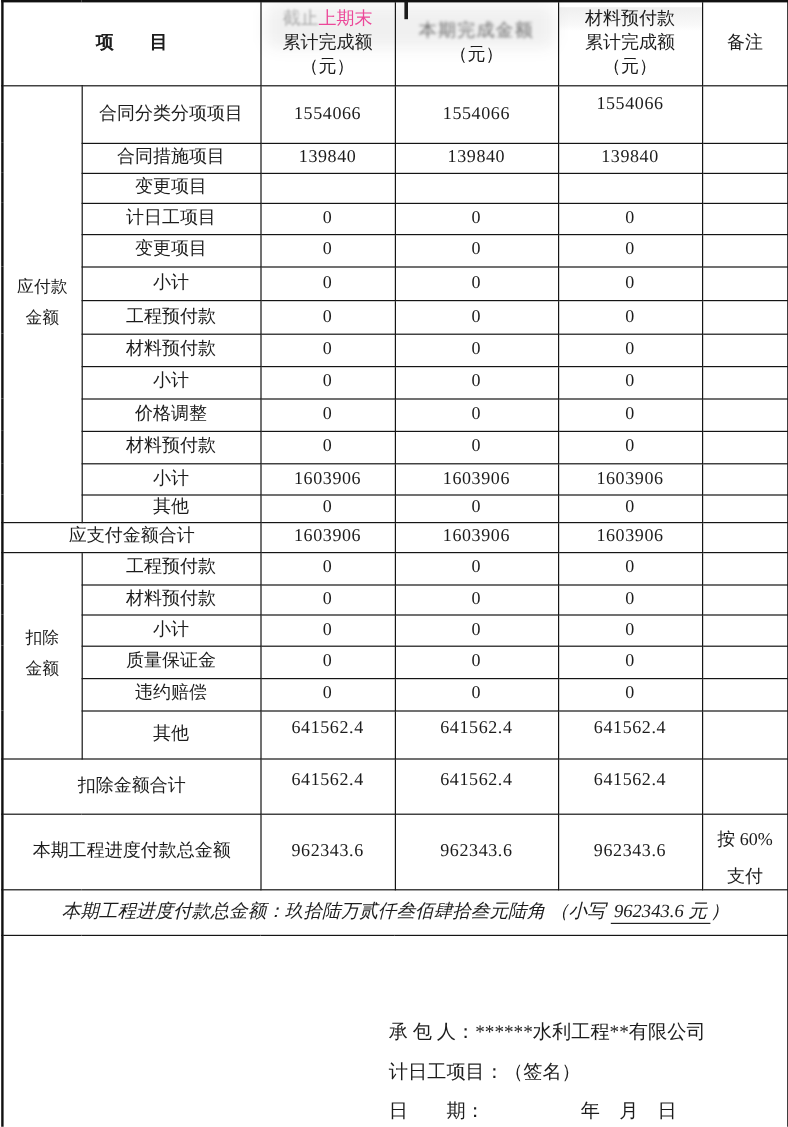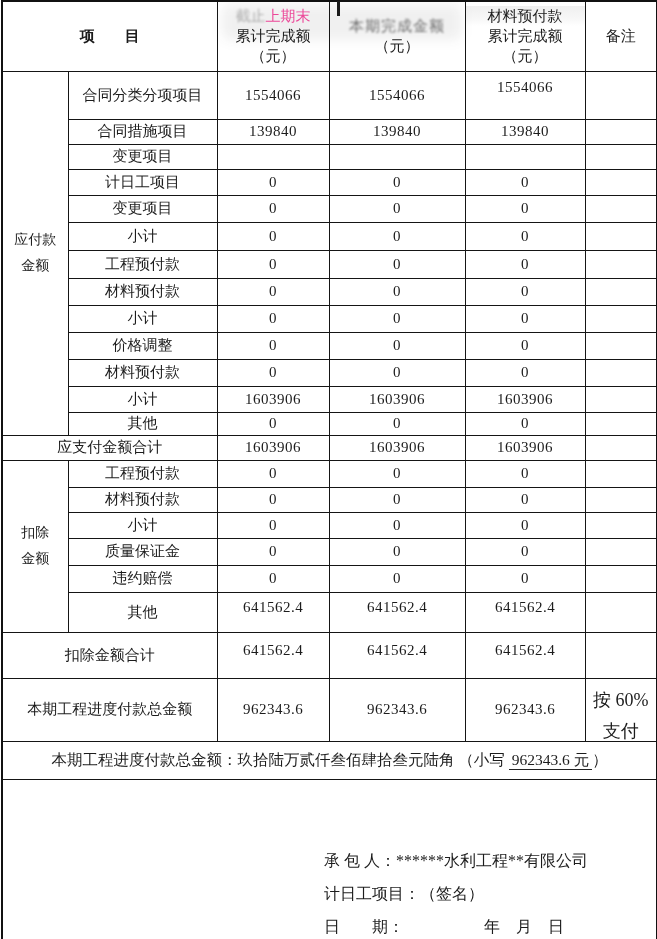--- a/index.html
+++ b/index.html
@@ -18,29 +18,29 @@
   .h27{height:27px;} .h28{height:28px;} .h23{height:23px;} .h40{height:40px;}
   .h46{height:46px;} .h47{height:47px;} .h38{height:38px;} .hfoot{height:175px;}
   .item-head{letter-spacing:0;font-weight:bold;}
   .hline{display:block;line-height:20px;}
   .deg-light{color:#737373;opacity:.55;filter:blur(0.8px);}
   .deg-mid{color:#ec4899;filter:blur(0.4px);}
   .deg-heavy{display:block;color:#6b6b6b;filter:blur(1.2px);letter-spacing:1px;line-height:20px;}
   .wm{background:linear-gradient(180deg,#efefef 0%,#f8f8f8 70%,#fff 100%);}
   .num{font-size:15px;letter-spacing:.5px;}
   .grp{font-size:14px;line-height:26px;}
-  .words-row td{font-size:15.5px;}
+  .words-row td{font-size:15.5px;font-style:italic;}
   .uline{border-bottom:1px solid #222;padding:0 3px 1px 3px;}
   .foot-cell{text-align:left;vertical-align:top;padding:64px 0 0 321px;
              font-size:16px;line-height:33px;}
   .foot-line{display:block;white-space:pre;}
   .smudge{position:absolute;pointer-events:none;background:rgba(40,40,40,.07);
           filter:blur(6px);border-radius:8px;}
   .tick{position:absolute;left:337px;top:1px;width:3px;height:15px;background:#1a1a1a;}
-  .remk{display:block;line-height:20px;font-size:18px;margin-top:11px;}
+  .remk{display:block;line-height:20px;font-size:15px;margin-top:11px;}
 </style>
 </head>
 <body>
 
 <div class="sheet">
   <div class="smudge" style="left:222px;top:4px;width:240px;height:36px;"></div>
   <div class="tick"></div>
 
   <table>
     <colgroup>

